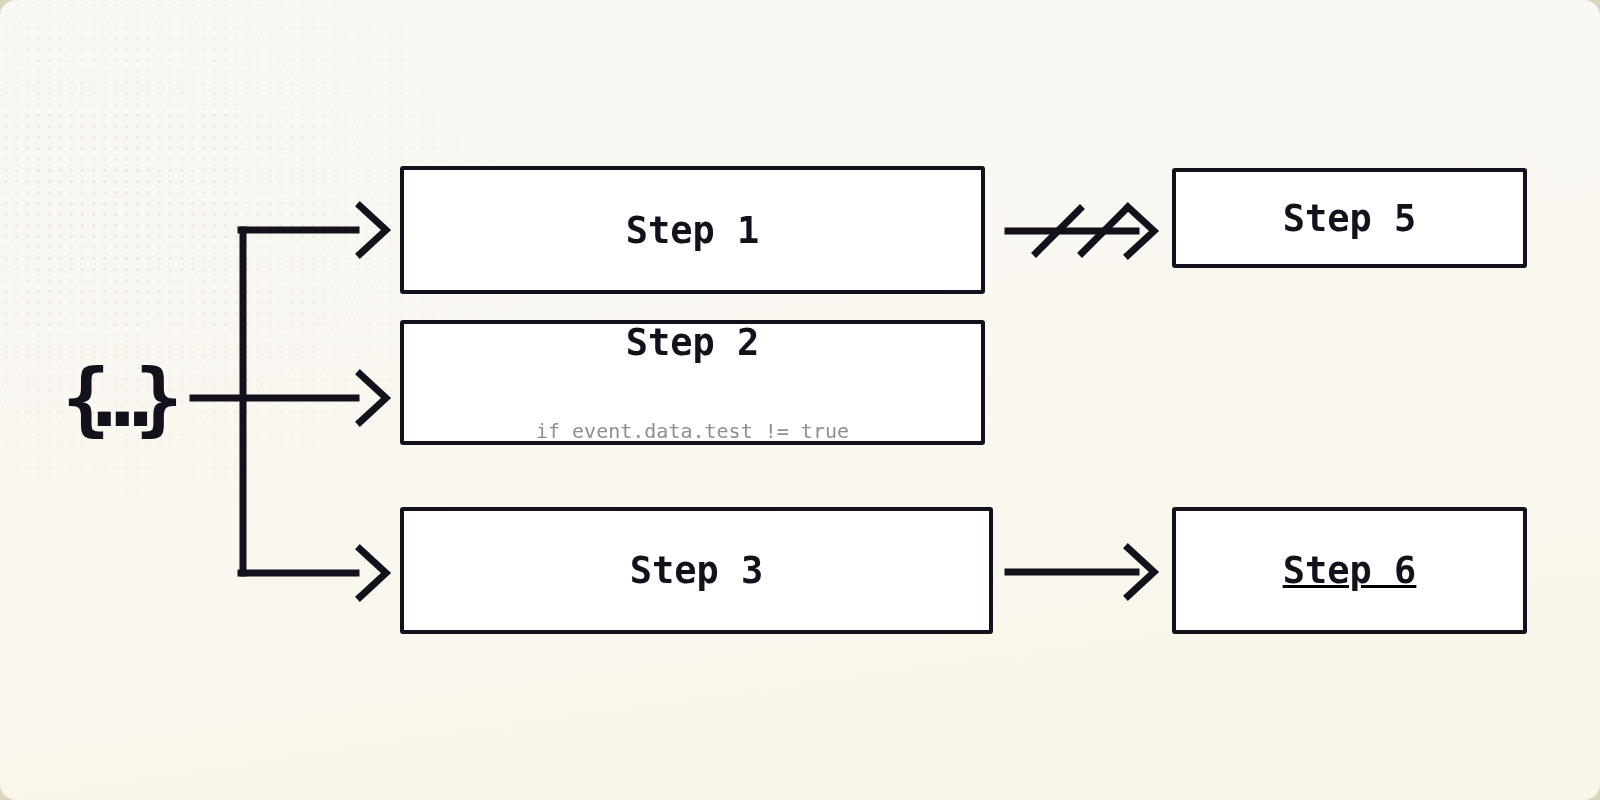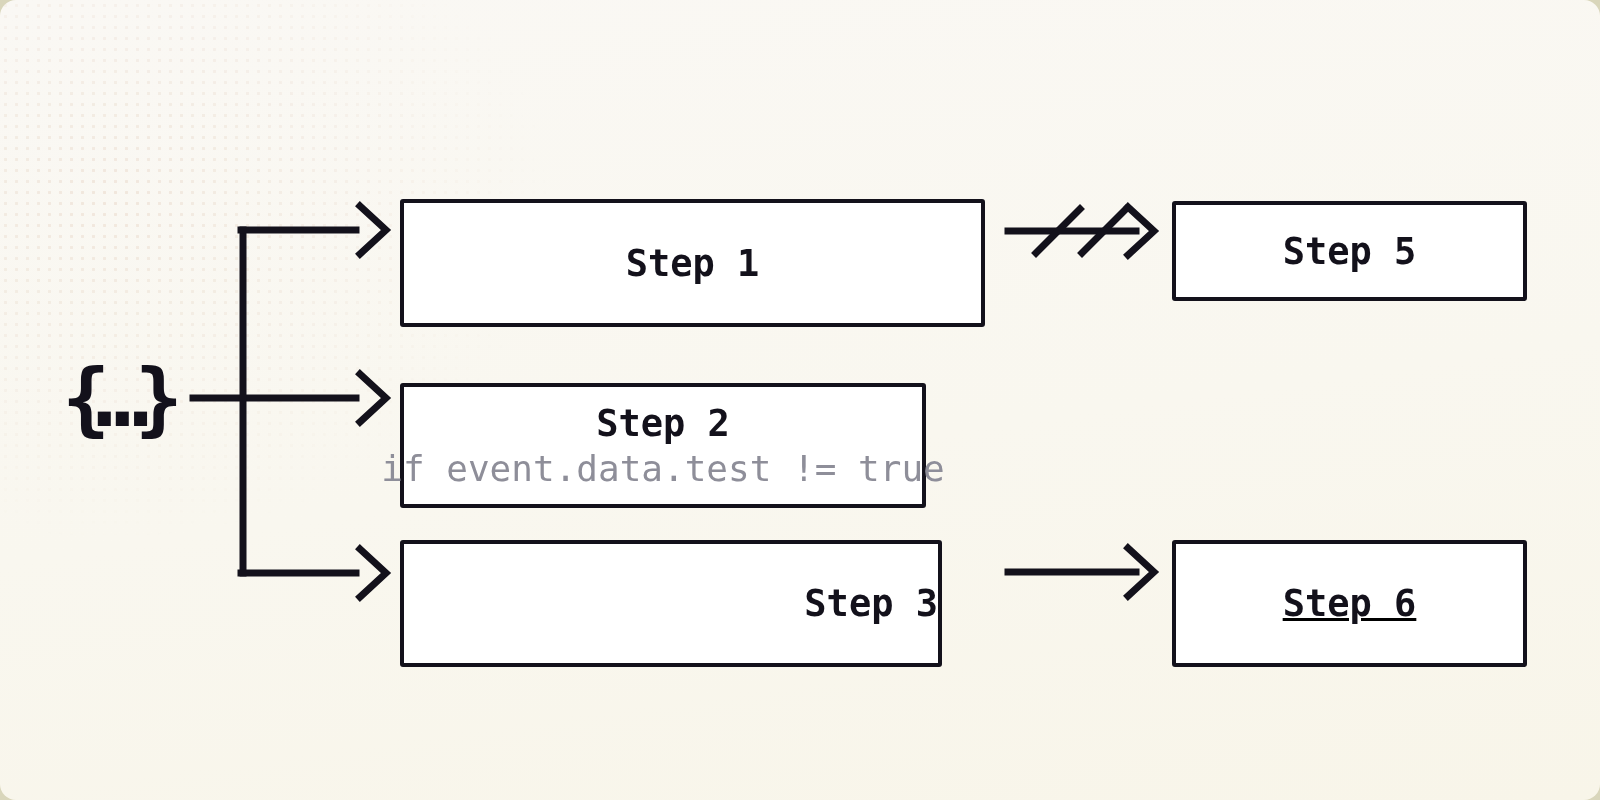--- a/index.html
+++ b/index.html
@@ -69,42 +69,41 @@
     position: absolute;
     background: #ffffff;
     border: 4px solid #13111b;
     border-radius: 3px;
     box-sizing: border-box;
     display: flex;
     flex-direction: column;
     align-items: center;
     justify-content: center;
     gap: 9px;
-    margin-top: 33px;
   }
   .step-title {
     font-family: "DejaVu Sans Mono", monospace;
     font-weight: 700;
     font-size: 37px;
     line-height: 1;
     color: #13111b;
     white-space: nowrap;
   }
   .step-caption {
     font-family: "DejaVu Sans Mono", monospace;
     font-weight: 400;
-    font-size: 36px;
+    font-size: 20px;
     line-height: 1;
     color: #8e8e99;
     white-space: nowrap;
   }
 
   #box-step1 { left: 400px; top: 166px; width: 585px; height: 128px; }
-  #box-step2 { left: 400px; top: 350px; width: 526px; height: 125px; }
-  #box-step3 { left: 400px; top: 507px; width: 542px; height: 127px; align-items: flex-end; }
+  #box-step2 { left: 400px; top: 320px; width: 585px; height: 125px; justify-content: space-between; }
+  #box-step3 { left: 400px; top: 507px; width: 593px; height: 127px; }
   #box-step5 { left: 1172px; top: 168px; width: 355px; height: 100px; }
   #box-step6 { left: 1172px; top: 507px; width: 355px; height: 127px; text-decoration: underline; }
 </style>
 </head>
 <body>
 
 <div class="canvas">
 
   <div class="source-glyph">
     <span class="glyph-text">{...}</span>

